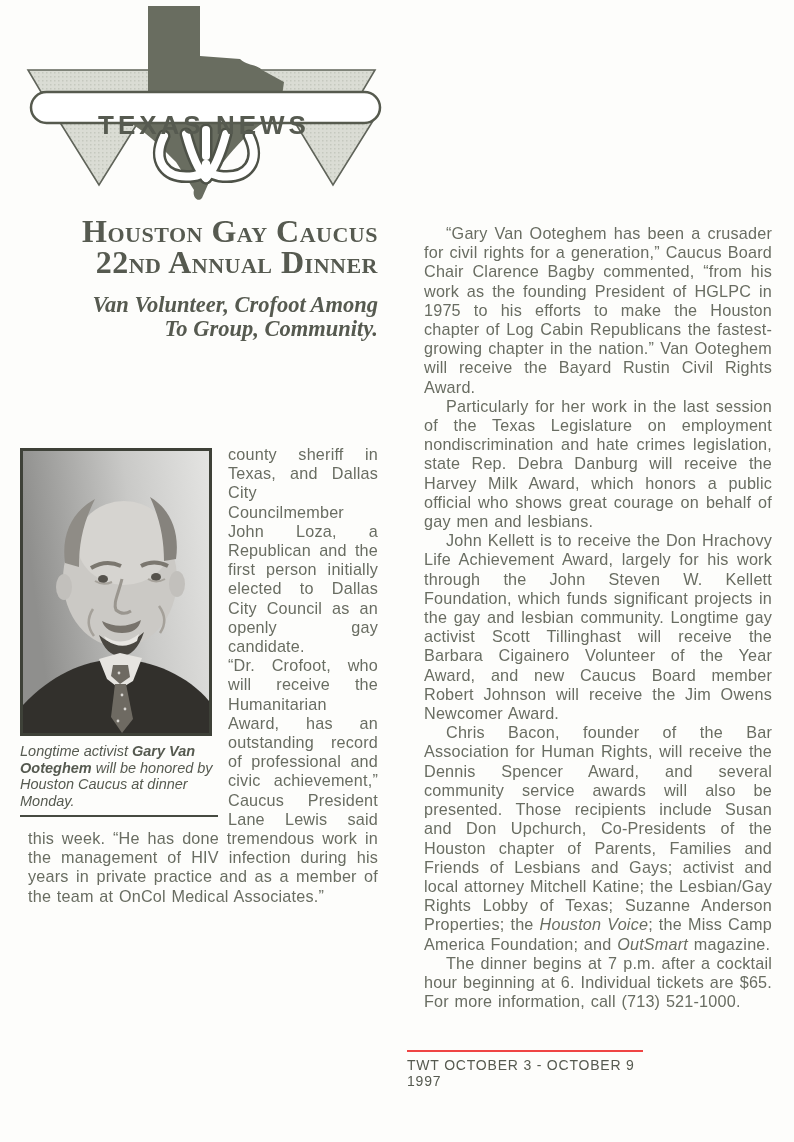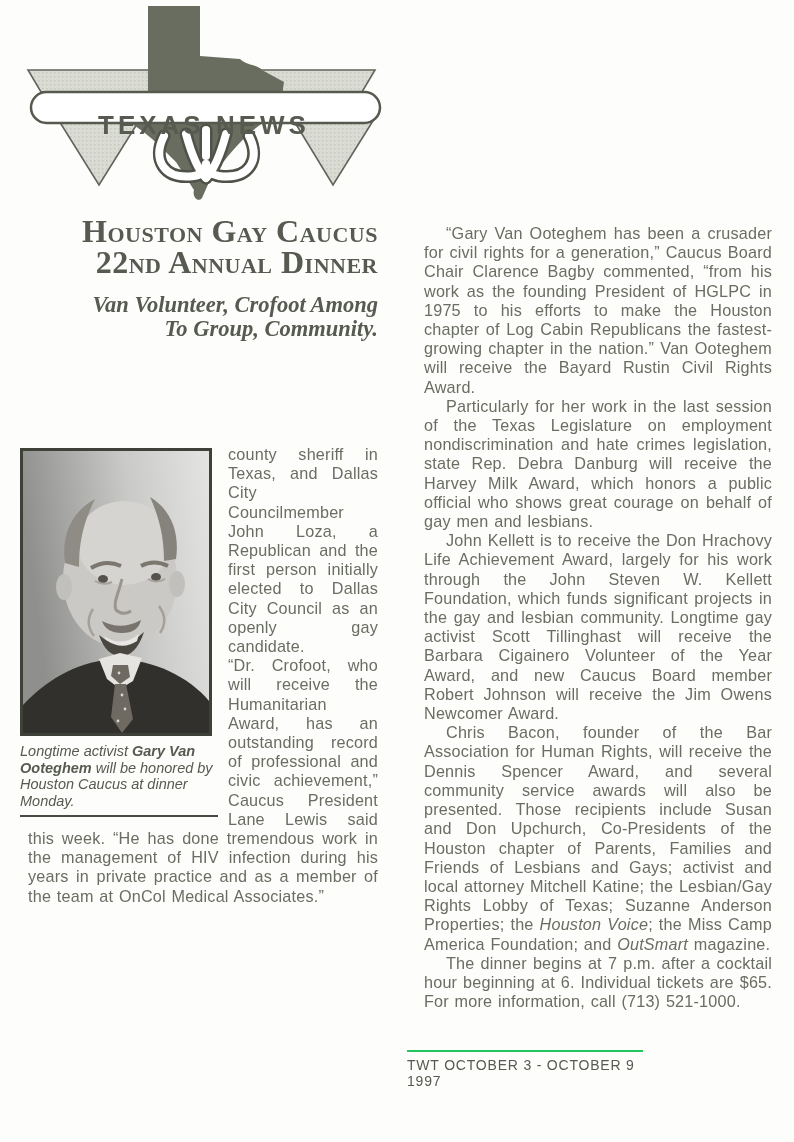--- a/index.html
+++ b/index.html
@@ -36,21 +36,21 @@
   .photo-figure{float:left;width:200px;margin:3px 8px 4px -8px;}
   .photo-frame{width:186px;height:282px;border:3px solid #3e4138;background:#bdbdbb;}
   .photo-frame svg{display:block;}
   .caption{margin:7px 0 0 0;font-size:14.5px;line-height:16.5px;font-style:italic;
     color:var(--ink-dark,#565a50);}
   .seg-bold-italic{font-weight:bold;font-style:italic;}
   .seg-italic{font-style:italic;}
   .caption-rule{margin-top:6px;border-top:2.5px solid #474b41;width:198px;}
   
   .issue-footer{position:absolute;left:407px;top:1050px;width:236px;
-    border-top:2px solid #22c55e;padding-top:5px;}
+    border-top:2px solid #ef4444;padding-top:5px;}
   .footer-text{font-size:14px;letter-spacing:.8px;color:var(--ink-dark,#565a50);}
 </style>
 </head>
 <body>
 
 <div class="page">
 
   <header class="masthead">
     <svg class="masthead-art" width="356" height="200" viewBox="0 0 356 200">
       <defs>

